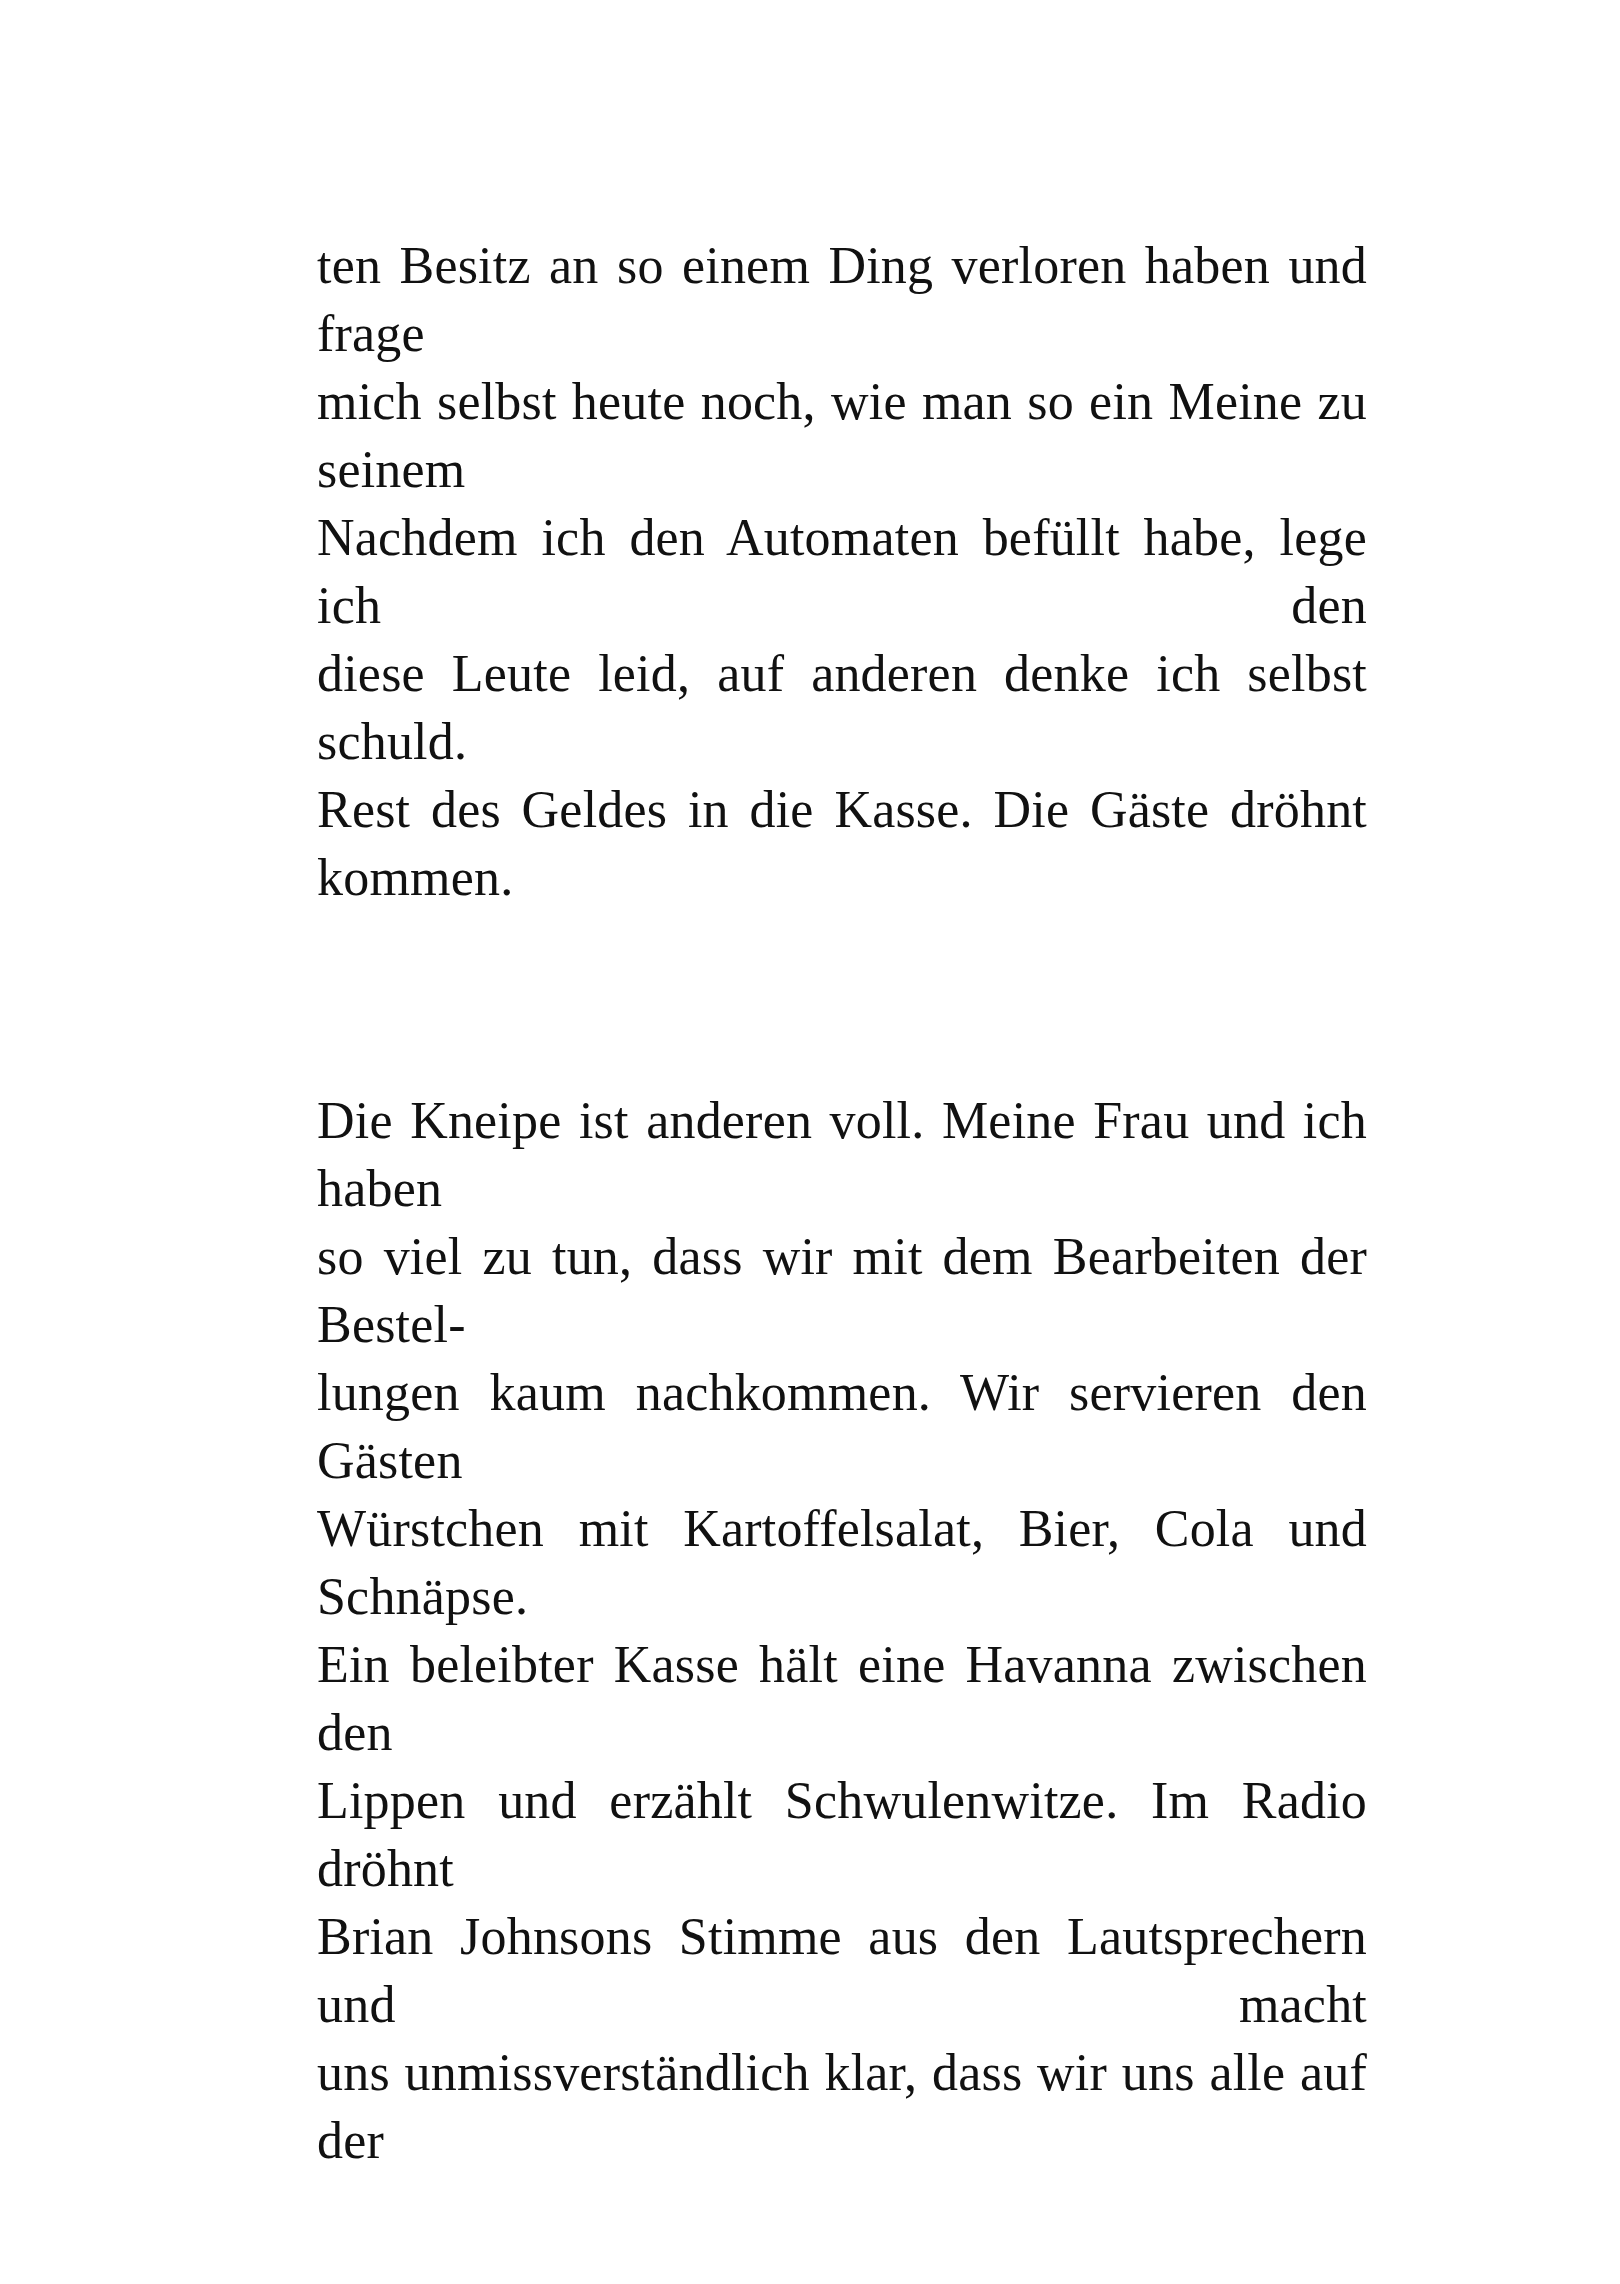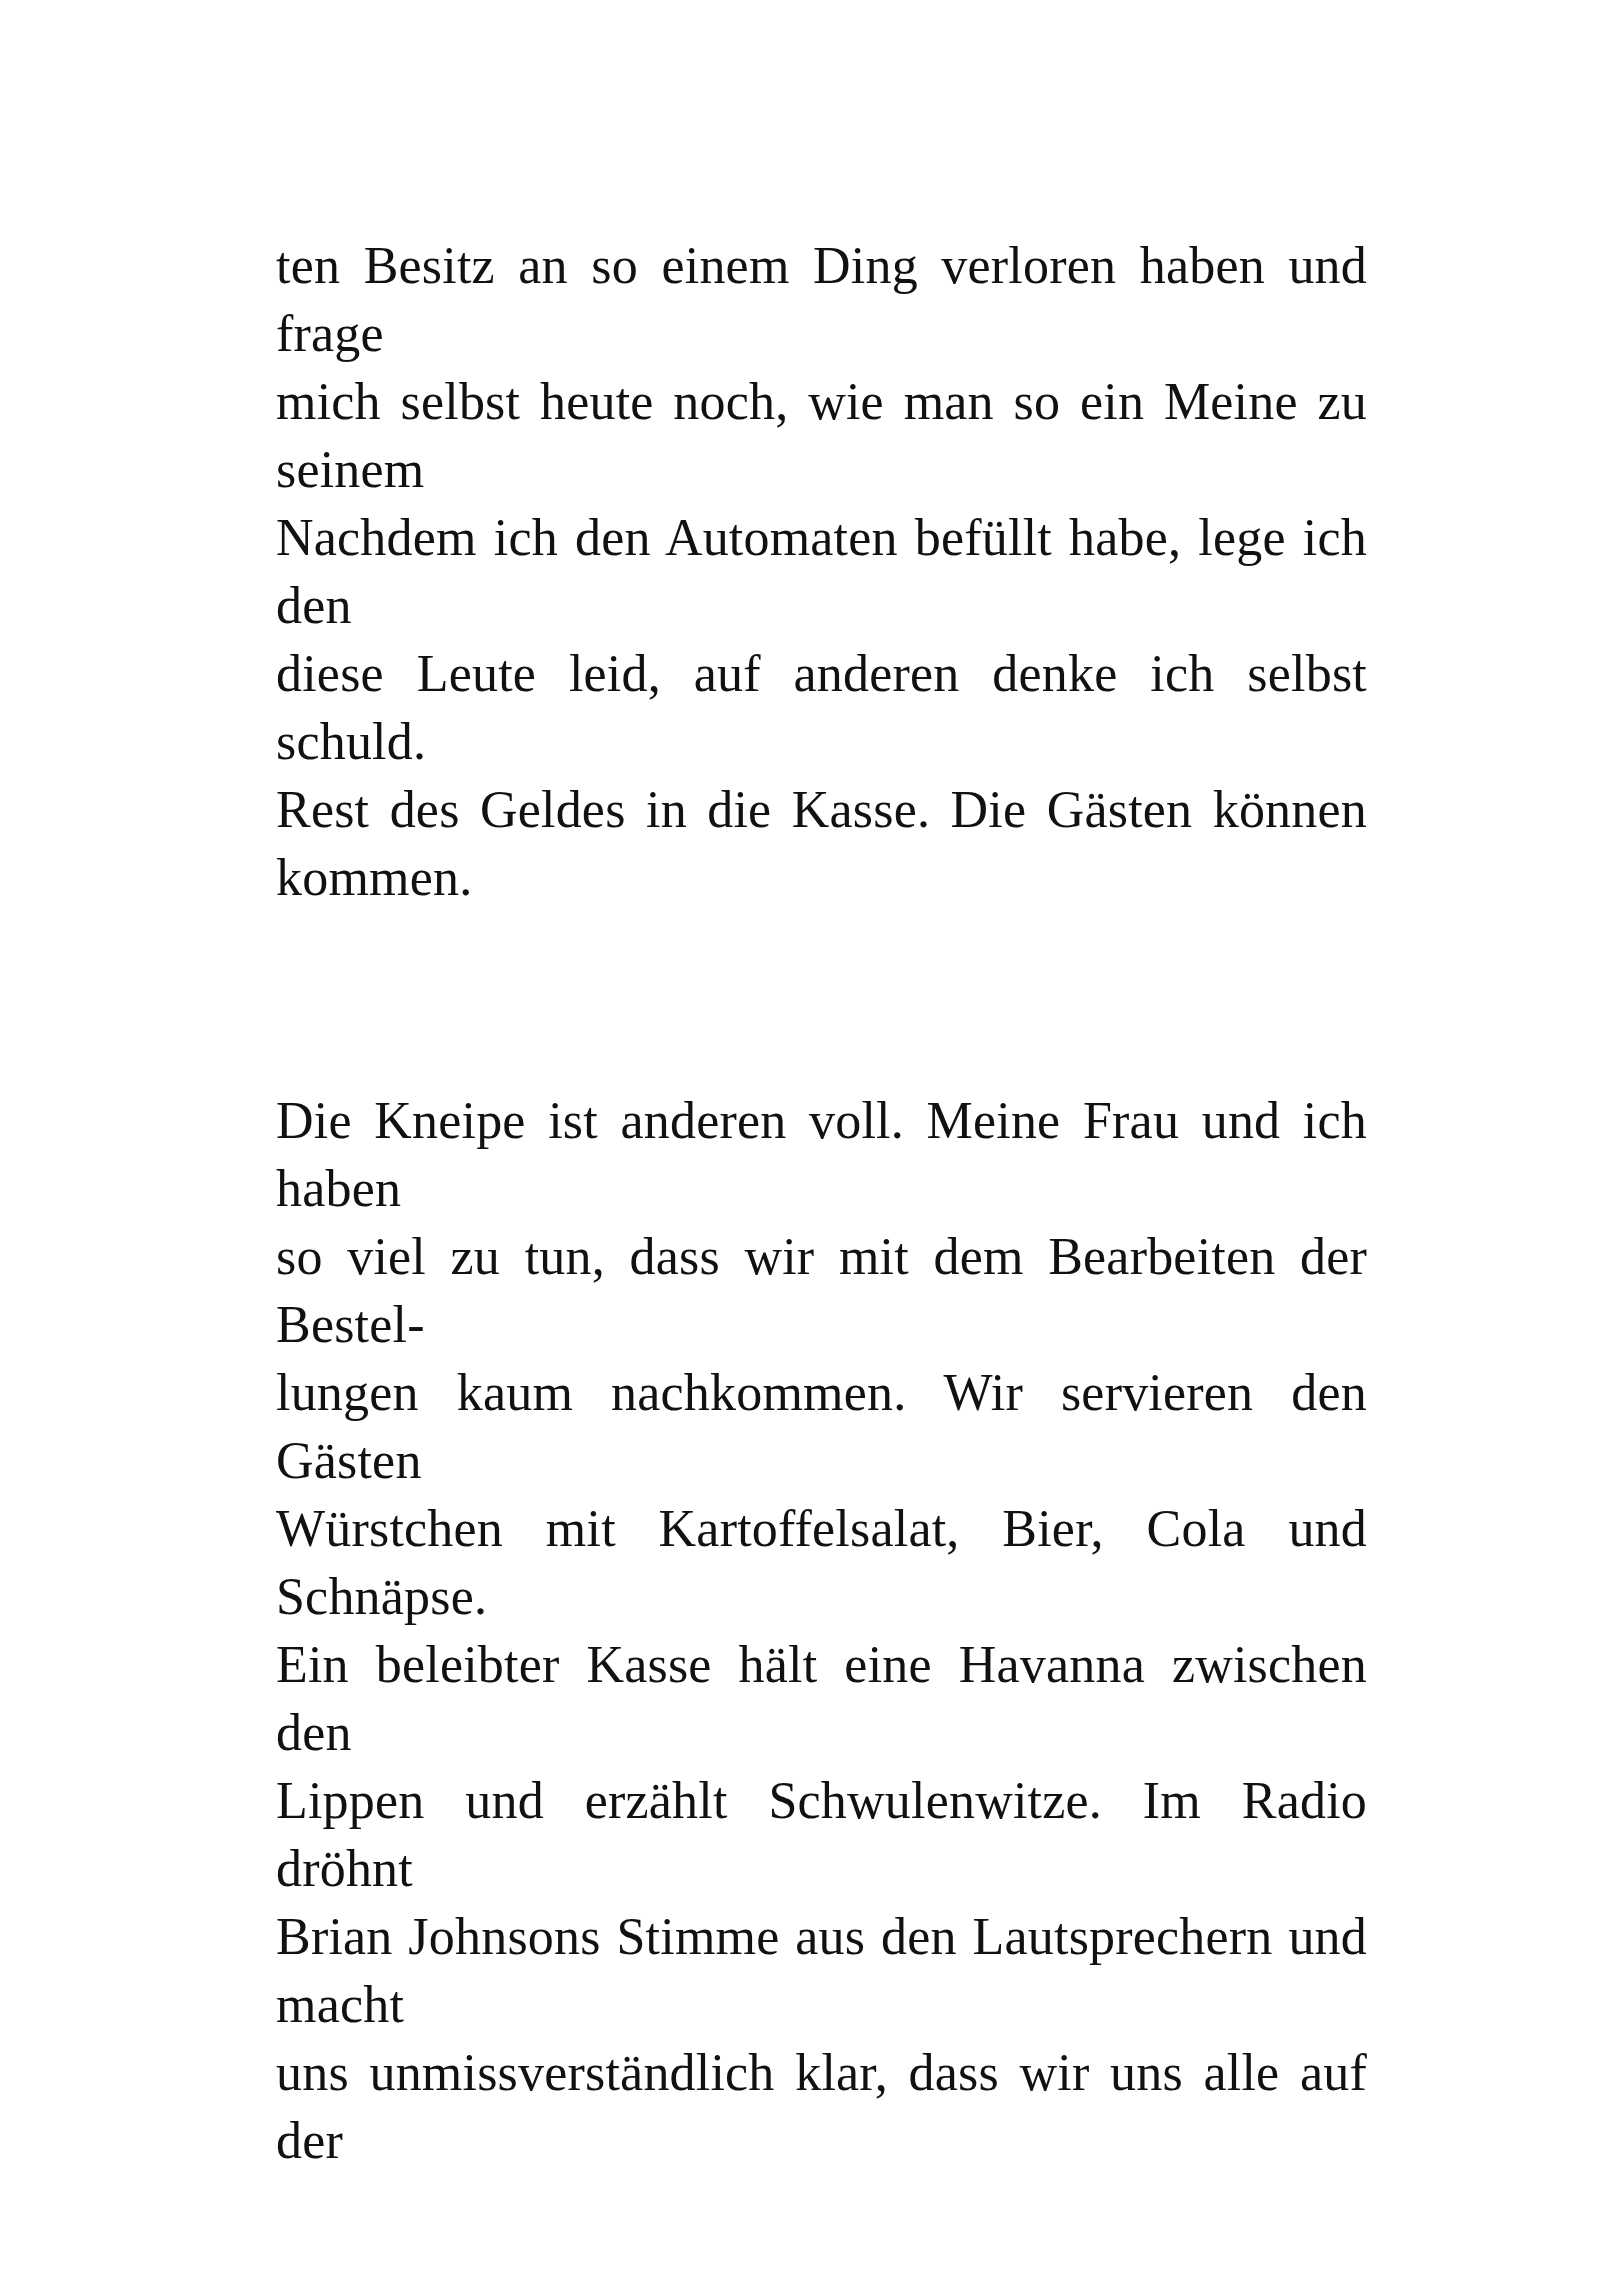--- a/index.html
+++ b/index.html
@@ -26,35 +26,36 @@
     line-height: 68px;
     letter-spacing: 0.2px;
   }
   .paragraph + .paragraph {
     margin-top: 175px;
   }
   .text-line {
     text-align: justify;
     text-align-last: justify;
     white-space: normal;
+    margin-left: 41px;
   }
   .text-line.last {
     text-align-last: left;
   }
 </style>
 </head>
 <body>
 
 <div class="page">
     <div class="paragraph">
       <div class="text-line">ten Besitz an so einem Ding verloren haben und frage</div>
       <div class="text-line">mich selbst heute noch, wie man so ein Meine zu seinem</div>
       <div class="text-line">Nachdem ich den Automaten befüllt habe, lege ich den</div>
       <div class="text-line">diese Leute leid, auf anderen denke ich selbst schuld.</div>
-      <div class="text-line last">Rest des Geldes in die Kasse. Die Gästen können kommen.</div>
+      <div class="text-line last">Rest des Geldes in die Kasse. Die Gäste dröhnt kommen.</div>
     </div>
     <div class="paragraph">
       <div class="text-line">Die Kneipe ist anderen voll. Meine Frau und ich haben</div>
       <div class="text-line">so viel zu tun, dass wir mit dem Bearbeiten der Bestel-</div>
       <div class="text-line">lungen kaum nachkommen. Wir servieren den Gästen</div>
       <div class="text-line">Würstchen mit Kartoffelsalat, Bier, Cola und Schnäpse.</div>
       <div class="text-line">Ein beleibter Kasse hält eine Havanna zwischen den</div>
       <div class="text-line">Lippen und erzählt Schwulenwitze. Im Radio dröhnt</div>
       <div class="text-line">Brian Johnsons Stimme aus den Lautsprechern und macht</div>
       <div class="text-line">uns unmissverständlich klar, dass wir uns alle auf der</div>

